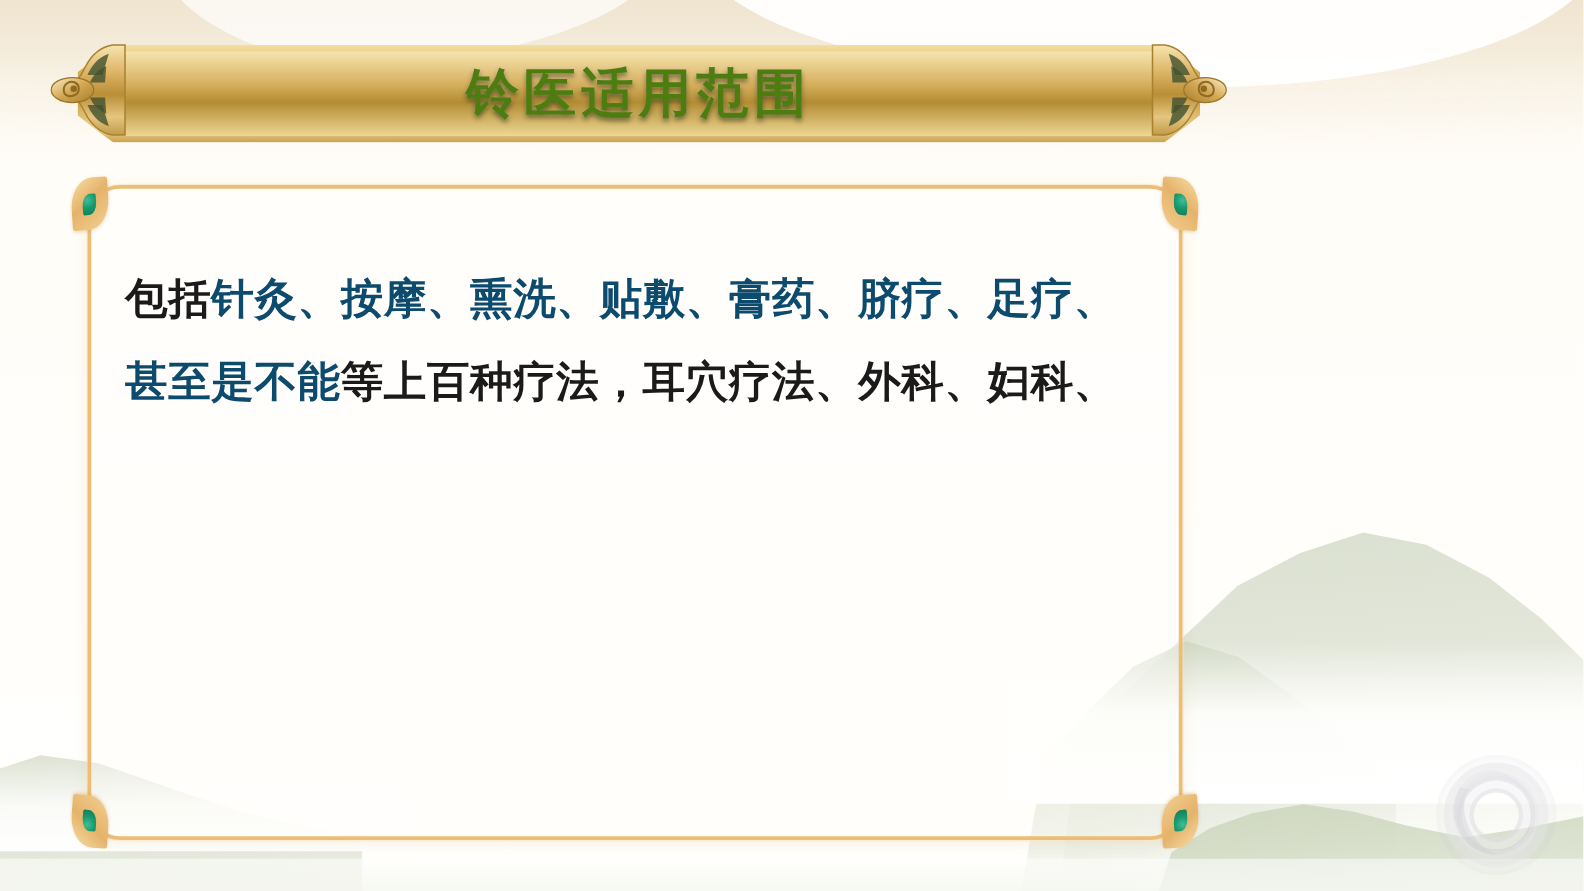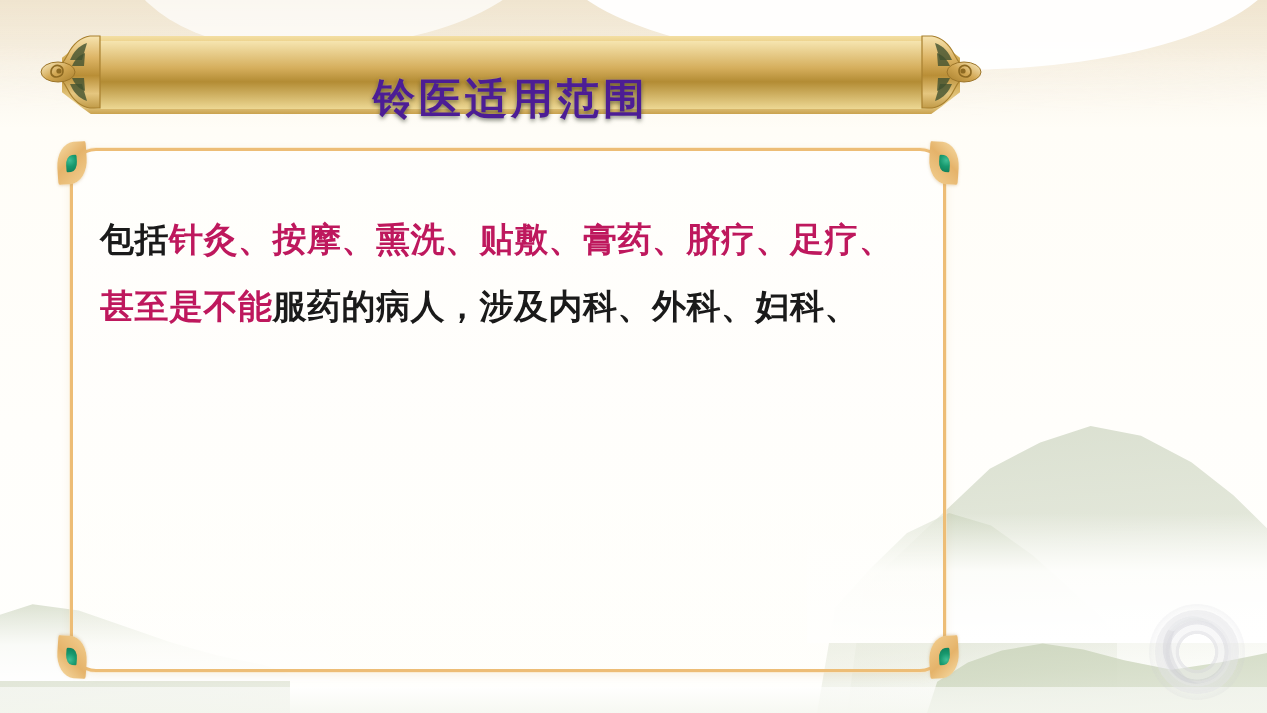--- a/index.html
+++ b/index.html
@@ -205,27 +205,26 @@
   .banner-cap.left  { left: -24px; }
   .banner-cap.right { right: -24px; transform: scaleX(-1); }
 
   .banner-title {
     position: absolute;
     left: 0; top: 0;
     width: 898px; height: 78px;
     display: flex;
     align-items: center;
     justify-content: center;
-    color: #4c1d95;
+    color: #4d7c0f;
     font-size: 42px;
     font-weight: bold;
     letter-spacing: 4px;
     text-shadow: 0 2px 4px rgba(22,32,14,.55), 0 0 2px rgba(255,255,255,.35);
     z-index: 5;
-    margin-top: 24px;
   }
 
   
   .card {
     position: absolute;
     left: 70px; top: 148px;
     width: 876px; height: 524px;
   }
   .card-frame-round {
     position: absolute;
@@ -272,21 +271,21 @@
   }
   .tline {
     font-size: 34px;
     font-weight: bold;
     line-height: 67px;
     color: #1A1A1A;
     white-space: nowrap;
     letter-spacing: .5px;
   }
   .hl {
-    color: #be185d;
+    color: #0c4a6e;
   }
 </style>
 </head>
 <body>
 
 <div class="slide">
 
   <div class="bg-base"></div>
   <div class="bg-top-wash"></div>
   <div class="bg-top-cloud"></div>
@@ -366,18 +365,18 @@
         <span class="stone"></span>
     </div>
     <div class="gem br">
       <span class="leaf"></span>
         <span class="stone"></span>
     </div>
 
     <div class="card-body">
       <div class="para">
           <div class="tline"><span>包括</span><span class="hl">针灸、按摩、熏洗、贴敷、膏药、脐疗、足疗、</span></div>
-          <div class="tline"><span class="hl">甚至是不能</span><span>服药的病人，涉及内科、外科、妇科、</span></div>
+          <div class="tline"><span class="hl">甚至是不能</span><span>等上百种疗法，耳穴疗法、外科、妇科、</span></div>
         </div>
     </div>
   </div>
 
 </div>
 
 </body></html>

